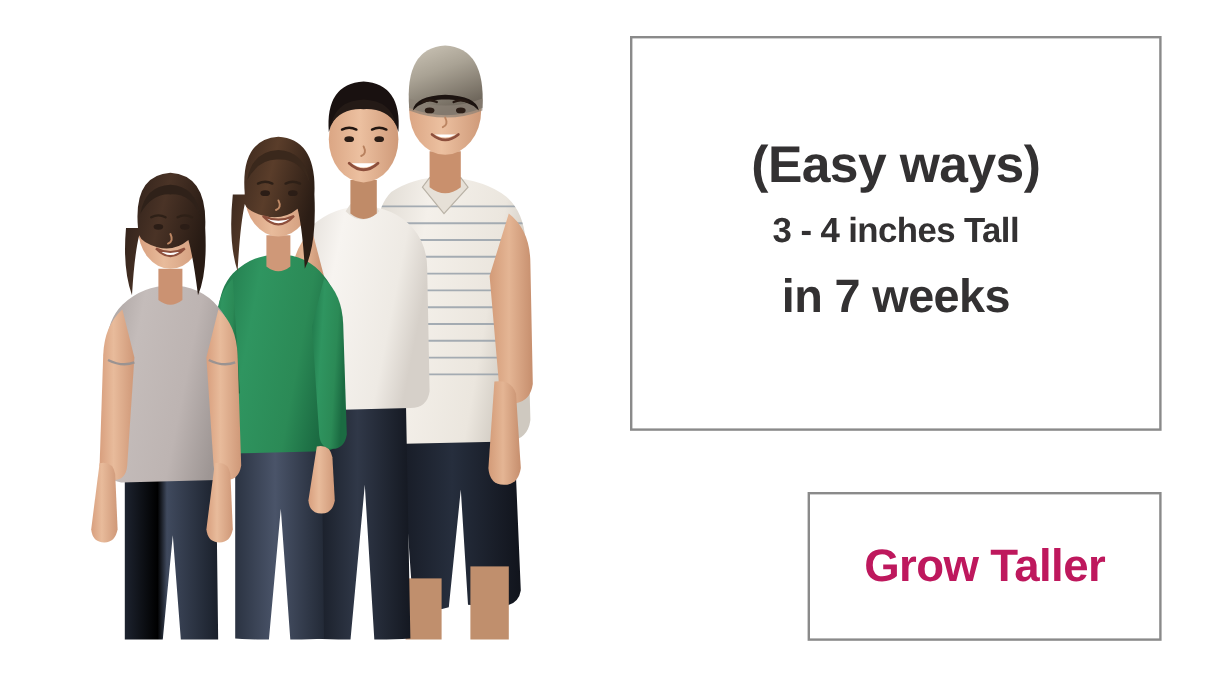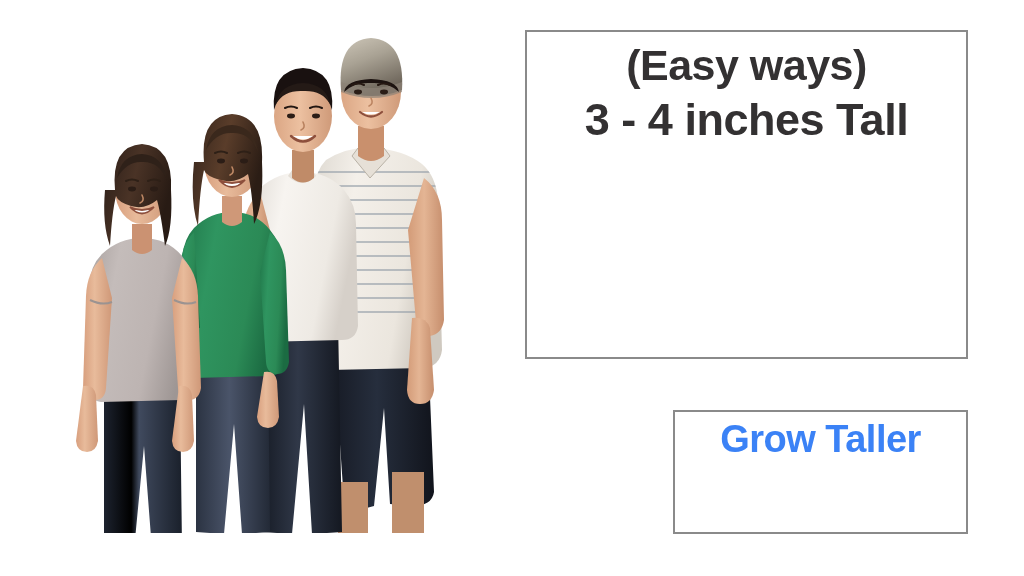--- a/index.html
+++ b/index.html
@@ -36,20 +36,21 @@
 
   
   .callout-box {
     position: absolute;
     background: #ffffff;
     border: 2px solid #8a8a8a;
     box-sizing: border-box;
     display: flex;
     flex-direction: column;
     align-items: center;
+    justify-content: center;
   }
   #headline-box {
     left: 525px;
     top: 30px;
     width: 443px;
     height: 329px;
     padding: 6px 10px 10px 10px;
   }
   #tagline-box {
     left: 673px;
@@ -68,31 +69,31 @@
     letter-spacing: -0.5px;
     white-space: nowrap;
   }
   #hl-easy-ways  { font-size: 43px; line-height: 54px; }
   #hl-to         { font-size: 39px; line-height: 52px; }
   #hl-increase-height {
     font-size: 41px;
     line-height: 60px;
     color: #68b046;
   }
-  #hl-inches     { font-size: 45px; line-height: 56px; }
+  #hl-inches     { font-size: 29px; line-height: 56px; }
   #hl-weeks      { font-size: 39px; line-height: 54px; }
 
   .tag-line {
     display: block;
     text-align: center;
     width: 100%;
     font-weight: bold;
     font-size: 38px;
     line-height: 47px;
-    color: #3b82f6;
+    color: #be185d;
     letter-spacing: -0.5px;
     white-space: nowrap;
   }
 </style>
 </head>
 <body>
 
 <div id="photo-panel">
   <svg id="group-photo" viewBox="0 0 500 576" width="500" height="576" xmlns="http://www.w3.org/2000/svg" shape-rendering="geometricPrecision">
     <defs>
@@ -319,17 +320,18 @@
         <path d="M142 195 q3 6 -2 8" stroke="#bd8764" stroke-width="1.6" fill="none" stroke-linecap="round"></path>
         <path d="M130 207 q12 13 24 0 q-12 6 -24 0 Z" fill="#ffffff" stroke="#8d4f3c" stroke-width="1.8"></path>
       </g>
     </g>
   </svg>
 </div>
 
 <div class="callout-box" id="headline-box">
   <span class="hl-line" id="hl-easy-ways">(Easy ways)</span>
   <span class="hl-line" id="hl-inches">3 - 4 inches Tall</span>
+  <span class="hl-line" id="hl-weeks">in 7 weeks</span>
 </div>
 
 <div class="callout-box" id="tagline-box">
   <span class="tag-line" id="tag-line-one">Grow Taller</span>
 </div>
 
 </body></html>

